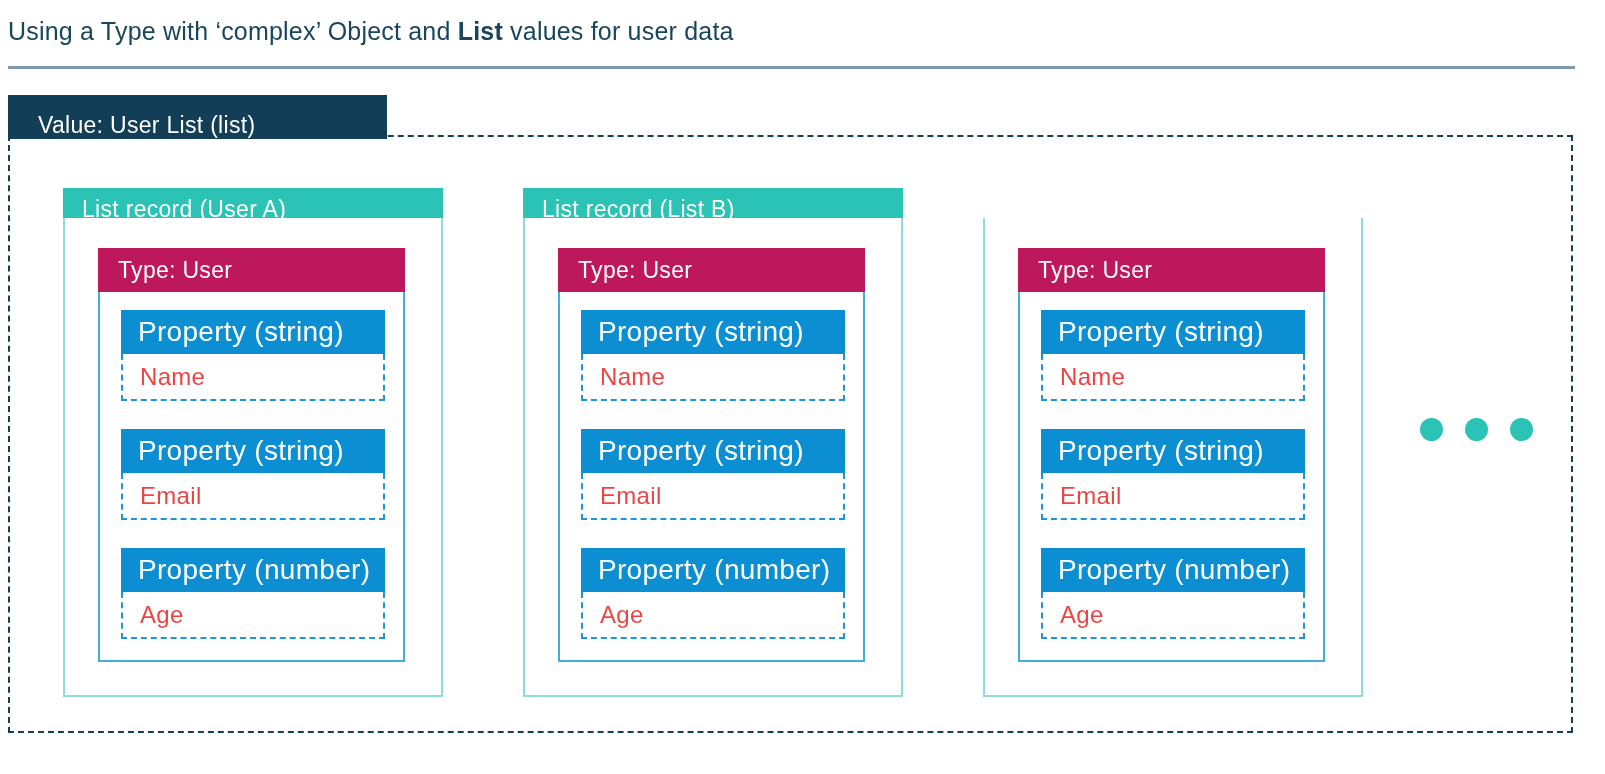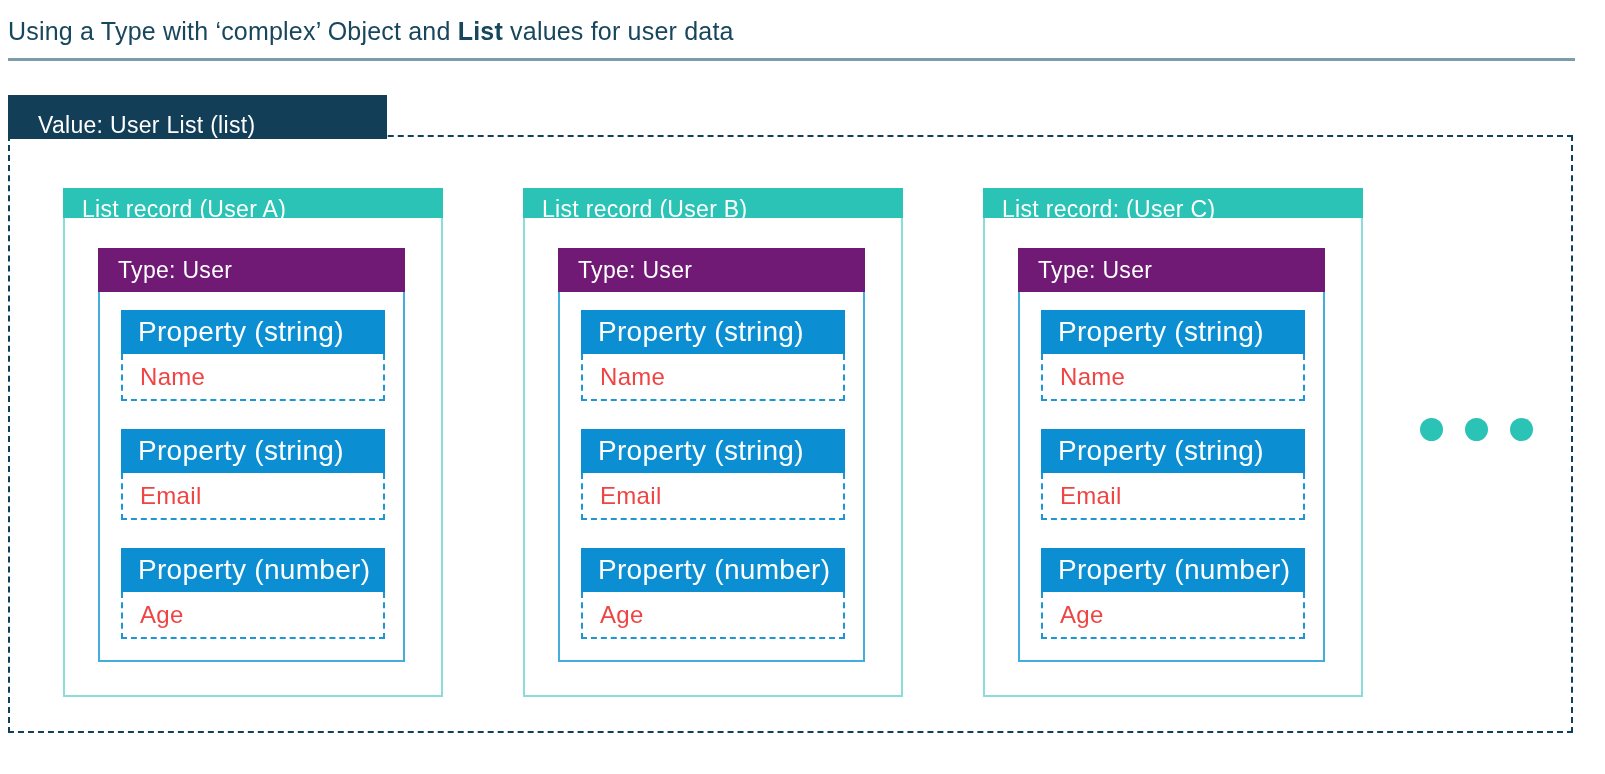--- a/index.html
+++ b/index.html
@@ -9,21 +9,21 @@
     position: relative;
     overflow: hidden;
     color: #17465D;
   }
 
   
   .title-wrap {
     position: absolute;
     left: 8px; top: 16px;
     width: 1567px;
-    padding-bottom: 11px;
+    padding-bottom: 19px;
     border-bottom: 3px solid #7E9BAC;
     font-size: 25px;
     line-height: 31px;
     color: #17465D;
     letter-spacing: 0.2px;
     white-space: nowrap;
   }
   .title-wrap b { font-weight: bold; }
 
   
@@ -83,21 +83,21 @@
   }
 
   
   .type-box {
     position: absolute;
     left: 33px; top: 30px;
     width: 307px;
   }
   .type-header {
     height: 44px;
-    background: #701a75;
+    background: #be185d;
     color: #ffffff;
     font-size: 23px;
     display: flex;
     align-items: center;
     padding-left: 20px;
     letter-spacing: 0.3px;
   }
   .type-body {
     border: 2px solid #45ACDE;
     border-top: none;
@@ -188,21 +188,21 @@
               <div class="prop-value">
                   <span>Age</span>
                 </div>
             </div>
           </div>
         </div>
       </div>
     </div>
 
     <div class="card card-2">
-      <div class="card-header"><span>List record </span><span class="annot">(User B)</span></div>
+      <div class="card-header"><span>List record </span><span class="annot">(List B)</span></div>
       <div class="card-body">
         <div class="type-box">
           <div class="type-header">
               <span>Type: User</span>
             </div>
           <div class="type-body">
             <div class="prop-group">
               <div class="prop-header">
                   <span>Property (string)</span>
                 </div>
@@ -225,21 +225,20 @@
               <div class="prop-value">
                   <span>Age</span>
                 </div>
             </div>
           </div>
         </div>
       </div>
     </div>
 
     <div class="card card-3">
-      <div class="card-header"><span>List record: </span><span class="annot">(User C)</span></div>
       <div class="card-body">
         <div class="type-box">
           <div class="type-header">
               <span>Type: User</span>
             </div>
           <div class="type-body">
             <div class="prop-group">
               <div class="prop-header">
                   <span>Property (string)</span>
                 </div>

